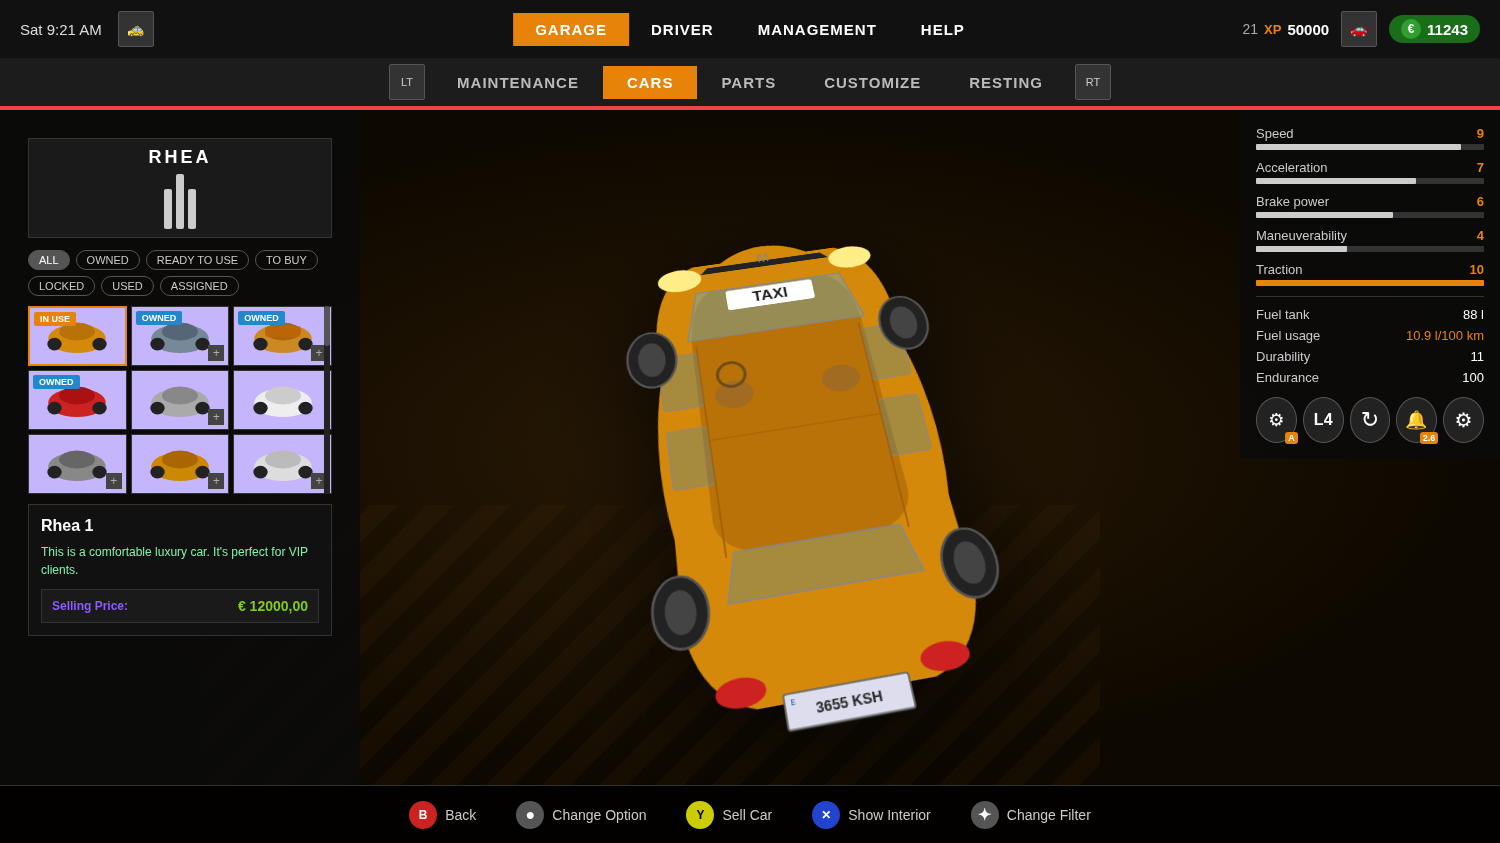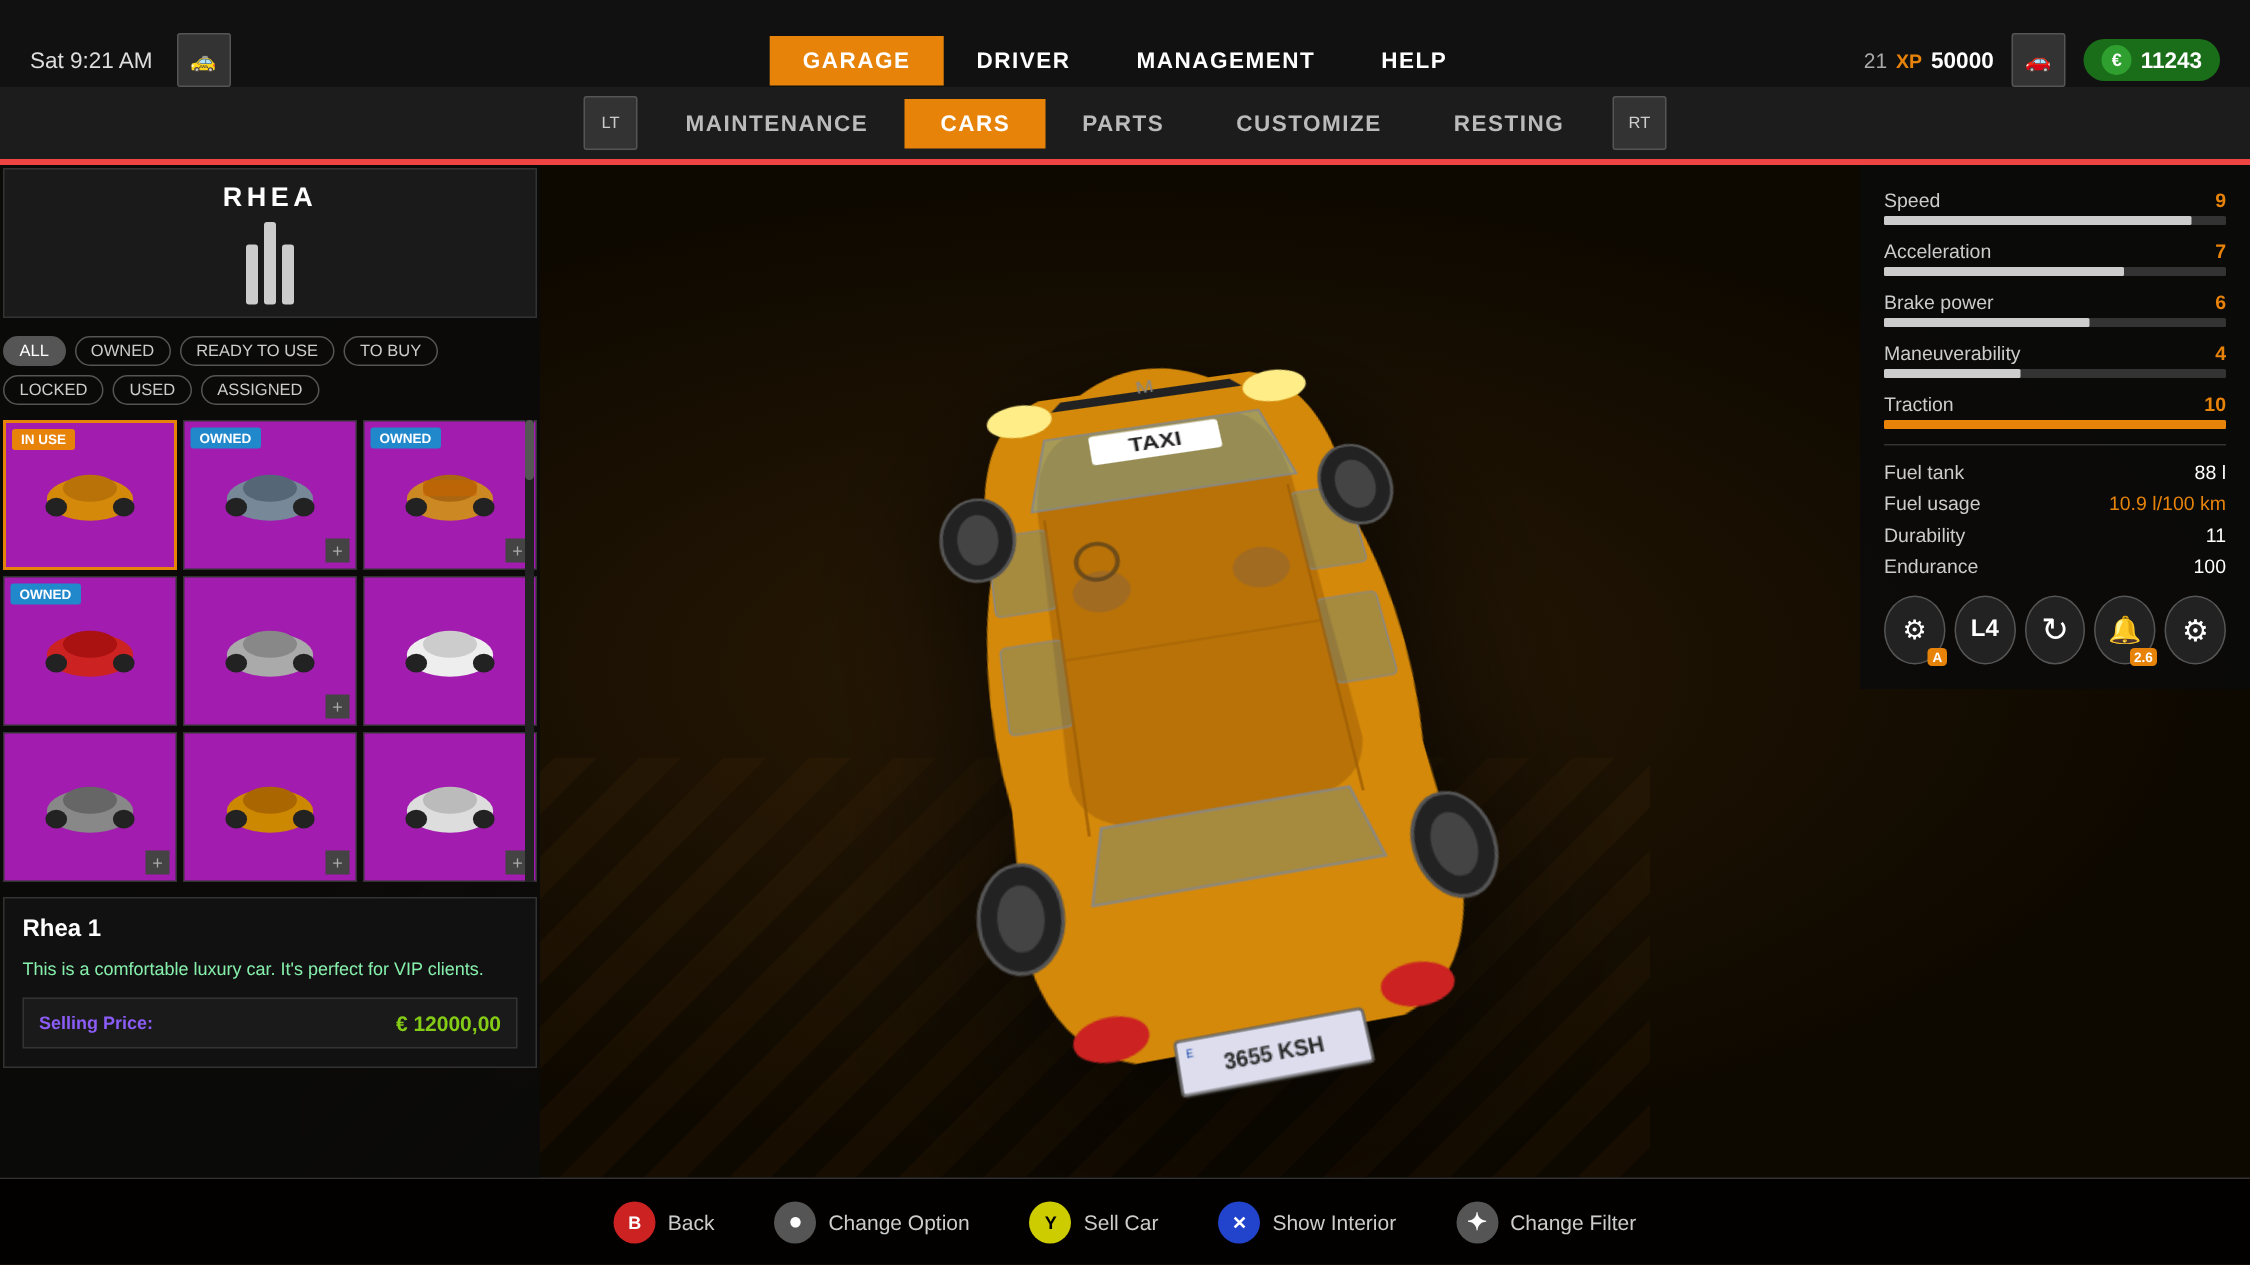--- a/index.html
+++ b/index.html
@@ -12,21 +12,21 @@
       overflow: hidden;
       position: relative;
     }
 
     
     .top-bar {
       width: 100%;
       height: 58px;
       background: #111;
       display: flex;
-      align-items: flex-end;
+      align-items: center;
       justify-content: space-between;
       padding: 0 20px;
       position: relative;
       z-index: 10;
     }
     .top-bar-left {
       display: flex;
       align-items: center;
       gap: 16px;
       font-size: 14px;
@@ -162,21 +162,21 @@
     }
 
     
     .left-panel {
       position: absolute;
       top: 0;
       left: 0;
       width: 360px;
       height: 100%;
       background: rgba(10,10,10,0.85);
-      padding: 2px;
+      padding: 28px;
       z-index: 5;
     }
 
     .brand-logo-box {
       width: 100%;
       height: 100px;
       background: #1a1a1a;
       border: 1px solid #333;
       display: flex;
       flex-direction: column;
@@ -226,23 +226,23 @@
     }
 
     .cars-grid {
       display: grid;
       grid-template-columns: repeat(3, 1fr);
       gap: 4px;
       margin-bottom: 10px;
     }
     .car-thumb {
       position: relative;
-      background: #a21caf;
+      background: #c4b5fd;
       border: 1px solid #333;
-      height: 100px;
+      height: 60px;
       overflow: hidden;
       cursor: pointer;
     }
     .car-thumb.selected {
       border: 2px solid #e8830a;
     }
     .car-thumb-badge {
       position: absolute;
       top: 4px;
       left: 4px;

